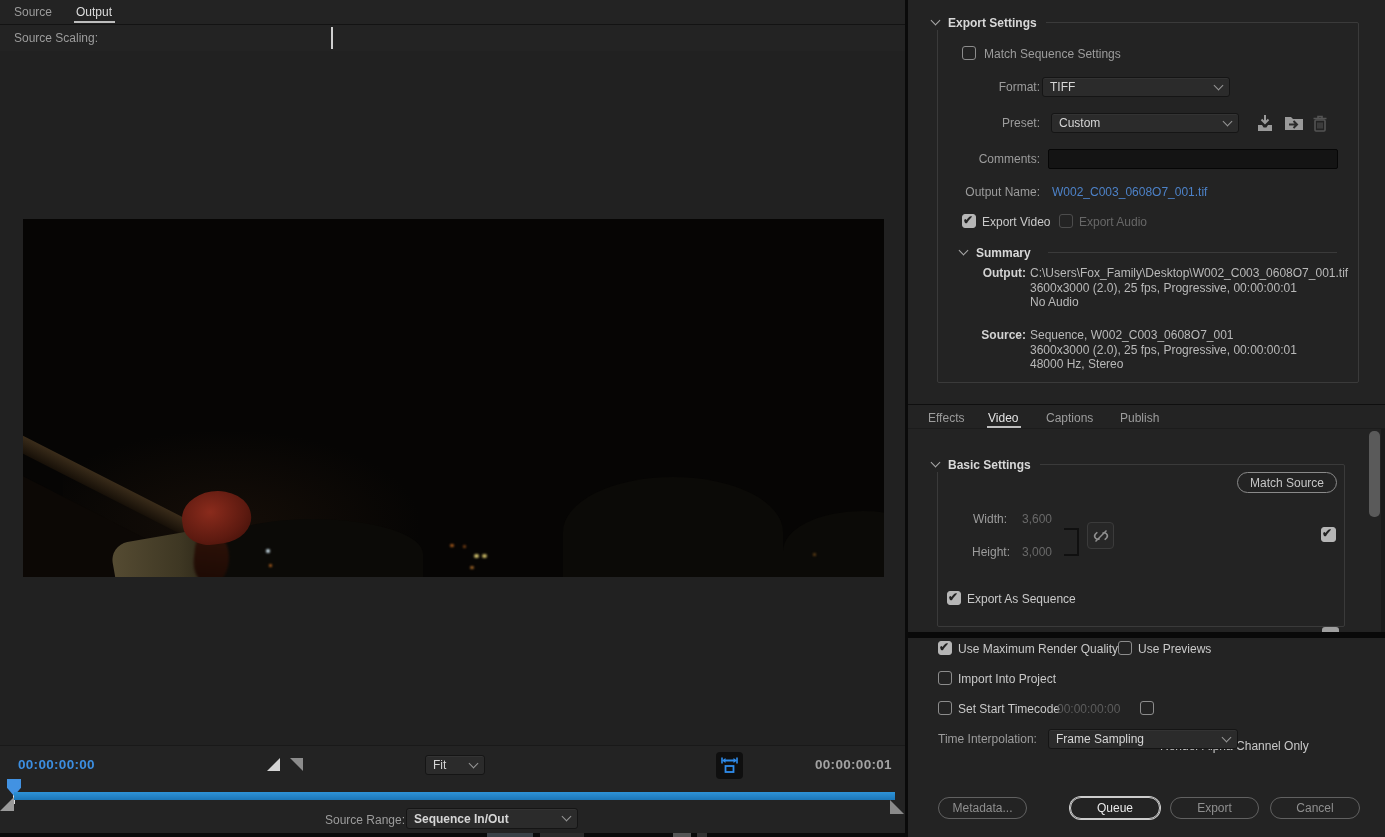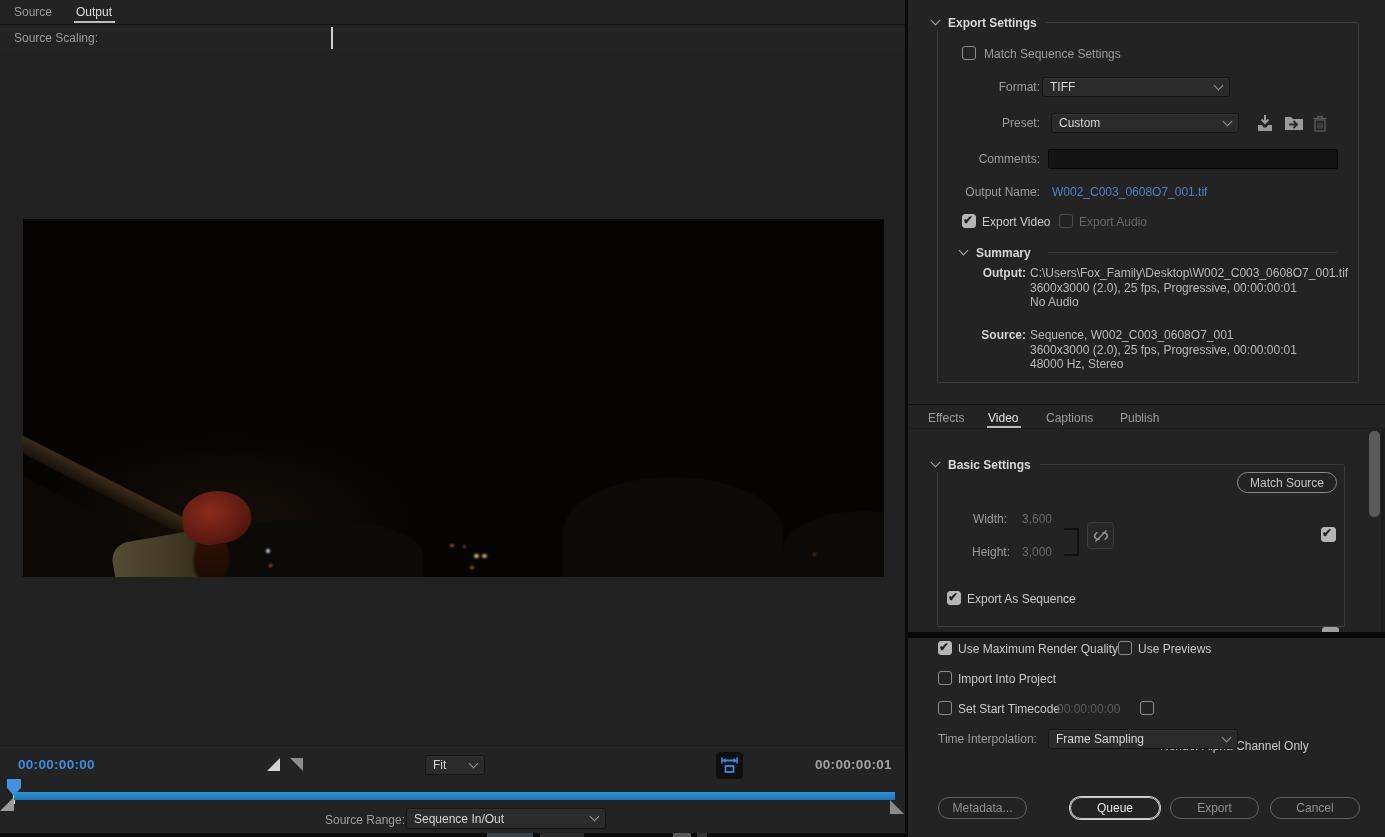--- a/index.html
+++ b/index.html
@@ -136,21 +136,21 @@
       <span class="tc" style="left:815px;top:11px;color:#a2a2a2;font-weight:600;">00:00:00:01</span>
 
       <div class="abs" style="left:13px;top:34px;width:2px;height:24px;background:#dedede;"></div>
       <div class="abs" style="left:7px;top:33px;width:14px;height:17px;background:#4292e2;
                   clip-path:polygon(0 0,100% 0,100% 52%,50% 100%,0 52%);"></div>
       <div class="abs" style="left:14px;top:46px;width:881px;height:8px;background:linear-gradient(#2e93d8,#1b76b8);"></div>
       <div class="tri" style="left:0;top:51px;width:14px;height:14px;background:#9a9a9a;clip-path:polygon(100% 0,100% 100%,0 100%);"></div>
       <div class="tri" style="left:890px;top:54px;width:14px;height:14px;background:#8a8a8a;clip-path:polygon(0 0,100% 100%,0 100%);"></div>
 
       <span class="lbl" style="left:325px;top:67px;">Source Range:</span>
-      <div class="dd" style="left:406px;top:62px;width:200px;height:21px;">
+      <div class="dd" style="left:406px;top:62px;width:172px;height:21px;font-weight:bold;">
         <span>Sequence In/Out</span>
         <span class="chev"></span>
       </div>
 
       <div class="filmstrip" style="left:0;top:87px;width:905px;height:5px;">
         <div class="fsp" style="left:487px;width:46px;background:#3a4147;"></div>
         <div class="fsp" style="left:540px;width:44px;background:#2c2c2c;"></div>
         <div class="fsp" style="left:673px;width:18px;background:#555555;"></div>
         <div class="fsp" style="left:697px;width:10px;background:#333333;"></div>
       </div>

